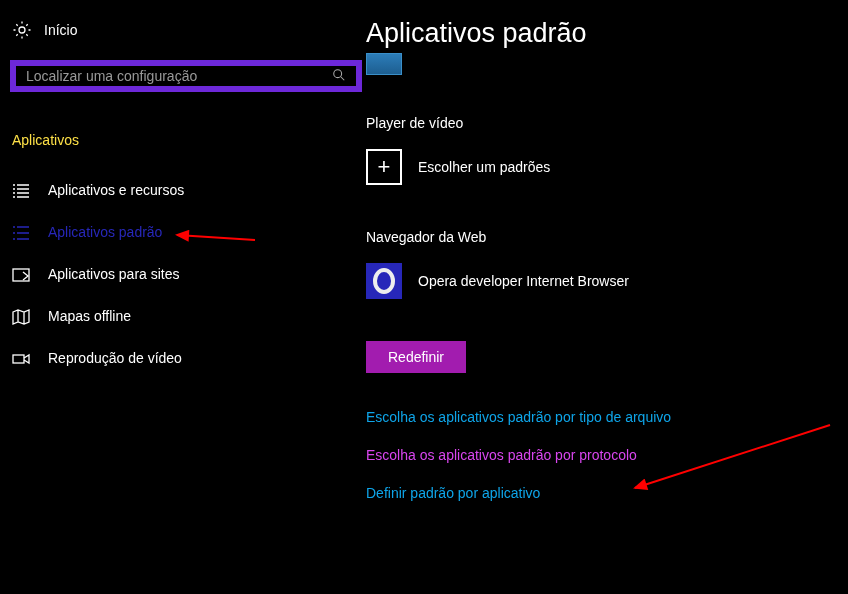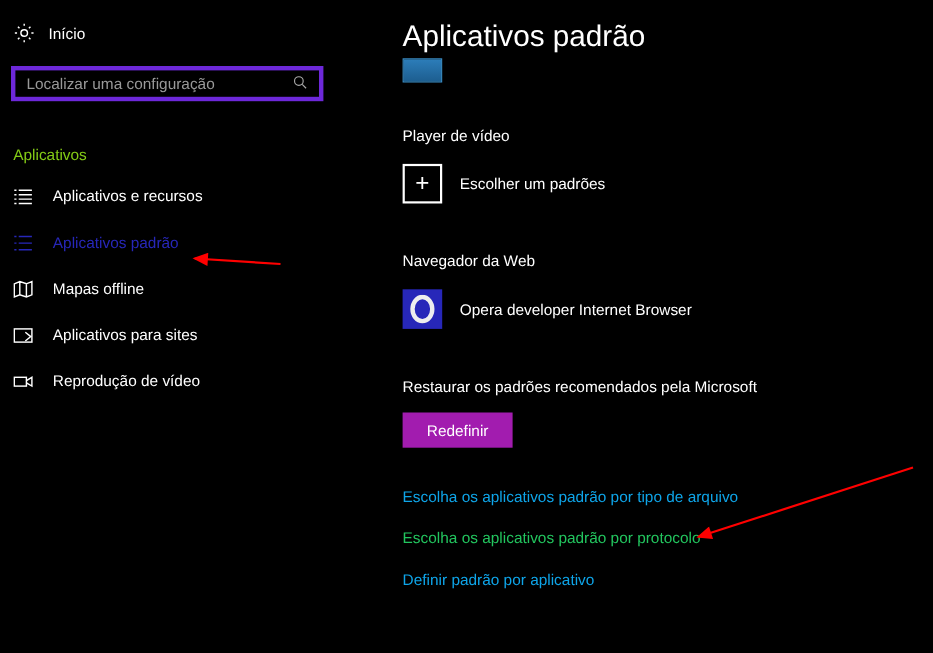--- a/index.html
+++ b/index.html
@@ -35,45 +35,45 @@
       padding: 2px 2px 20px 2px;
     }
     .gear-icon {
       width: 20px;
       height: 20px;
       display: inline-flex;
       align-items: center;
       justify-content: center;
     }
     .search-box {
-      border: 4px solid #6d28d9;
+      border: 6px solid #6d28d9;
       height: 32px;
       display: flex;
       align-items: center;
       justify-content: space-between;
       padding: 0 10px;
       margin-bottom: 40px;
-      width: 284px;
+      width: 352px;
     }
     .search-box input {
       background: transparent;
       border: none;
       color: #aaa;
       font-size: 14px;
       outline: none;
       flex: 1;
       font-family: inherit;
     }
     .search-box input::placeholder {
       color: #999;
     }
     .section-header {
-      color: #84cc16;
-      font-size: 14px;
-      margin-bottom: 10px;
+      color: #fde047;
+      font-size: 14px;
+      margin-bottom: 22px;
       padding-left: 2px;
     }
     .nav-item {
       display: flex;
       gap: 18px;
       padding: 12px 2px;
       cursor: pointer;
     }
     .nav-item .nav-icon {
       width: 18px;
@@ -146,21 +146,21 @@
       cursor: pointer;
     }
     .link {
       color: #0ea5e9;
       font-size: 14px;
       display: block;
       margin-bottom: 22px;
       cursor: pointer;
     }
     .link.white {
-      color: #22c55e;
+      color: #d946ef;
     }
     .arrow-annotation {
       position: absolute;
       pointer-events: none;
     }
   </style>
 </head>
 <body>
 
 <div class="container">
@@ -201,34 +201,34 @@
         <svg viewBox="0 0 18 18" width="18" height="18" fill="none" stroke="#2727b9" stroke-width="1.3">
           <path d="M1 3h2M5 3h12M1 9h2M5 9h12M1 15h2M5 15h12"></path>
         </svg>
       </span>
       <span class="nav-text">Aplicativos padrão</span>
     </div>
 
     <div class="nav-item">
       <span class="nav-icon">
         <svg viewBox="0 0 18 18" width="18" height="18" fill="none" stroke="#fff" stroke-width="1.3">
-          <path d="M1 4l5-2 6 2 5-2v12l-5 2-6-2-5 2V4zM6 2v12M12 4v12"></path>
-        </svg>
-      </span>
-      <span class="nav-text">Mapas offline</span>
-    </div>
-
-    <div class="nav-item">
-      <span class="nav-icon">
-        <svg viewBox="0 0 18 18" width="18" height="18" fill="none" stroke="#fff" stroke-width="1.3">
           <rect x="1" y="3" width="16" height="12"></rect>
           <path d="M11 6l5 4-5 4"></path>
         </svg>
       </span>
       <span class="nav-text">Aplicativos para sites</span>
+    </div>
+
+    <div class="nav-item">
+      <span class="nav-icon">
+        <svg viewBox="0 0 18 18" width="18" height="18" fill="none" stroke="#fff" stroke-width="1.3">
+          <path d="M1 4l5-2 6 2 5-2v12l-5 2-6-2-5 2V4zM6 2v12M12 4v12"></path>
+        </svg>
+      </span>
+      <span class="nav-text">Mapas offline</span>
     </div>
 
     <div class="nav-item">
       <span class="nav-icon">
         <svg viewBox="0 0 18 18" width="18" height="18" fill="none" stroke="#fff" stroke-width="1.3">
           <rect x="1" y="5" width="11" height="8"></rect>
           <path d="M12 8l5-3v8l-5-3"></path>
         </svg>
       </span>
       <span class="nav-text">Reprodução de vídeo</span>
@@ -248,21 +248,20 @@
     <div class="section-label">Navegador da Web</div>
     <div class="default-row">
       <div class="opera-box">
         <svg viewBox="0 0 26 26" width="26" height="26">
           <ellipse cx="13" cy="13" rx="9" ry="11" fill="none" stroke="#eee" stroke-width="4"></ellipse>
         </svg>
       </div>
       <span>Opera developer Internet Browser</span>
     </div>
 
-    <div class="section-label">Restaurar os padrões recomendados pela Microsoft</div>
     <button class="reset-button">Redefinir</button>
 
     <span class="link">Escolha os aplicativos padrão por tipo de arquivo</span>
     <span class="link white">Escolha os aplicativos padrão por protocolo</span>
     <span class="link">Definir padrão por aplicativo</span>
   </div>
 </div>
 
 <svg class="arrow-annotation" style="left:165px;top:220px" width="100" height="30">
   <defs>

